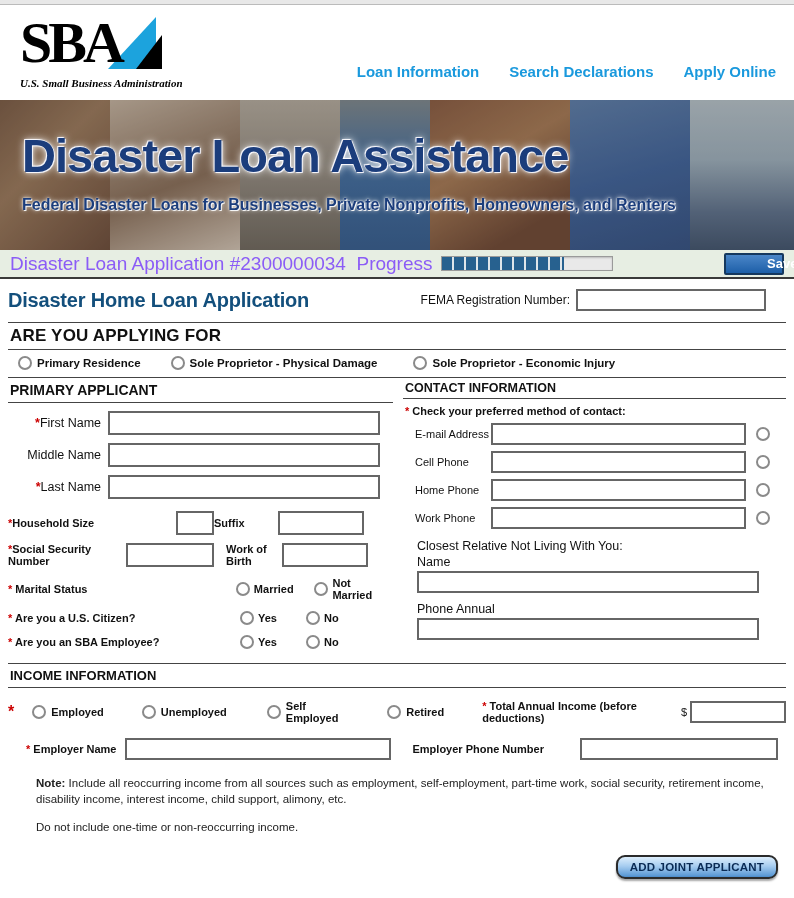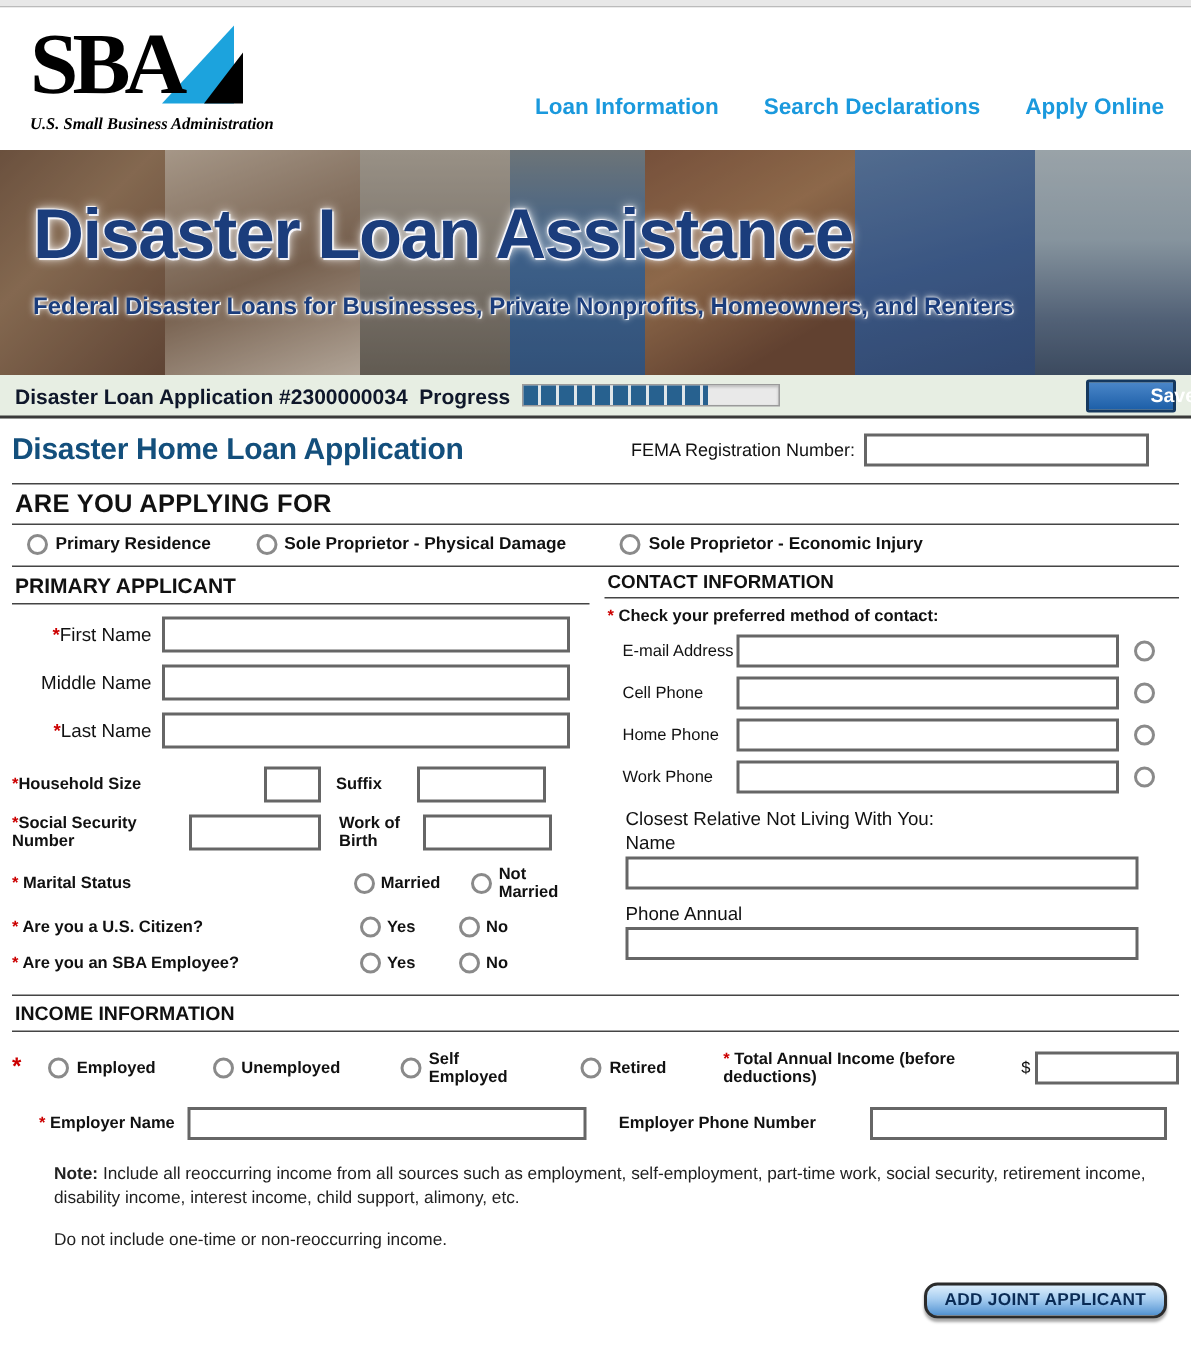--- a/index.html
+++ b/index.html
@@ -38,21 +38,21 @@
   .cp6{width:120px;background:linear-gradient(165deg,#5a7fb0,#3a62a0 50%,#2e4f86);}
   .cp7{width:104px;background:linear-gradient(180deg,#b9c8d2,#9fb4c4 40%,#5a7190 75%,#3c5270);}
   .hero-shade { position:absolute; inset:0; background:rgba(60,50,45,.25); }
   .hero-title { position:absolute; left:22px; top:28px; font-size:47px; font-weight:bold; color:#1b3d7c;
       text-shadow:0 0 8px #fff, 0 0 3px #fff, 1px 1px 0 #e8e8f4, -1px -1px 0 #e8e8f4; letter-spacing:-1px; }
   .hero-sub { position:absolute; left:22px; top:96px; font-size:16px; font-weight:bold; color:#1b3d7c;
       text-shadow:0 0 5px #fff, 0 0 2px #fff, 1px 1px 0 #eee; }
 
   
   .prog-row { height:29px; background:#e7eee3; border-bottom:2px solid #3a3a3a; display:flex; align-items:center; padding:0 10px; }
-  .prog-label { color:#0f172a; font-weight:bold; font-size:14px; white-space:pre; }
+  .prog-label { color:#8b5cf6; font-weight:normal; font-size:19px; white-space:pre; }
   .prog-track { width:172px; height:15px; background:#e9e9e9; border:1px solid #9a9a9a; margin-left:8px; box-shadow:inset 0 1px 2px rgba(0,0,0,.2); }
   .prog-fill { height:100%; background:repeating-linear-gradient(90deg,#27618f 0px,#27618f 10px,#dfe6ea 10px,#dfe6ea 12px); }
   .save-btn { margin-left:auto; width:60px; height:22px; background:linear-gradient(#4a86c8,#1d5fa8); color:#fff; font-weight:bold; font-size:13px; border:2px solid #15385e; border-radius:2px; cursor:pointer; font-family:"Liberation Sans",sans-serif;padding-left:41px; }
 
   
   main { padding:10px 8px 0 8px; }
   .title-row { display:flex; align-items:flex-start; margin-bottom:10px; }
   .form-title { font-size:20px; font-weight:bold; color:#134f7c; letter-spacing:-0.2px; }
   .fema { margin-left:auto; display:flex; align-items:center; gap:6px; margin-right:20px; }
   .fema label { font-size:12px; color:#111; }
@@ -75,21 +75,21 @@
   .col-head-r { border-bottom:1px solid #444; font-size:12.5px; font-weight:bold; padding:3px 2px; }
 
   .frow { display:flex; align-items:center; }
   .name-row { margin-top:8px; }
   .name-row .nlab { width:100px; text-align:right; font-size:12.5px; padding-right:7px; }
   .name-row input { width:272px; height:24px; }
 
   .hh-row { margin-top:12px; }
   .hh-row .hlab { width:168px; font-size:11px; font-weight:bold; }
   .hh-row .small-in { width:38px; height:24px; }
-  .hh-row .suf { width:62px; font-size:11px; font-weight:bold; padding-left:10px; }
+  .hh-row .suf { width:62px; font-size:11px; font-weight:bold; }
   .hh-row .end-in { width:86px; height:24px; margin-left:2px; }
   .ssn-row { margin-top:8px; }
   .ssn-row .hlab { width:118px; }
   .ssn-row .mid-in { width:88px; height:24px; }
   .ssn-row .suf { width:66px; padding-left:12px;}
 
   .q-row { margin-top:10px; display:flex; align-items:center; }
   .q-row .qlab { width:232px; font-size:11px; font-weight:bold; }
   .q-row .opt { display:flex; align-items:center; gap:4px; font-size:11px; font-weight:bold; width:66px; }
   .mar-row .opt { width:80px; }

